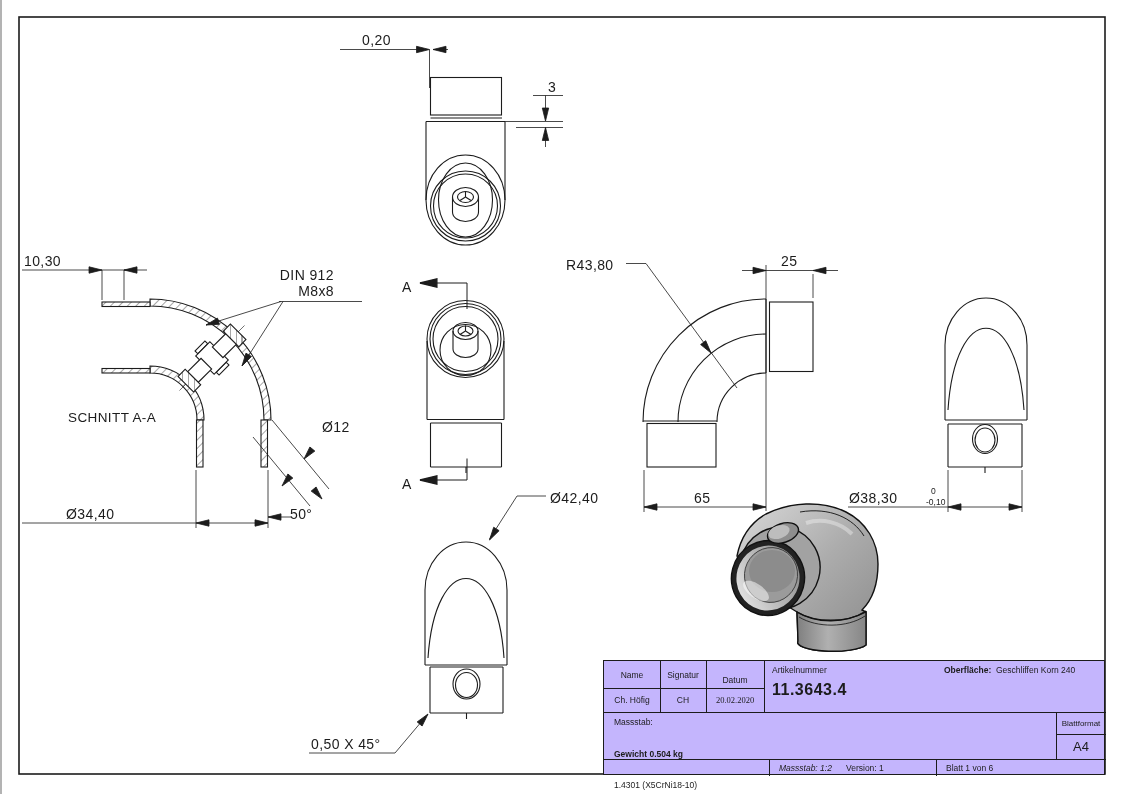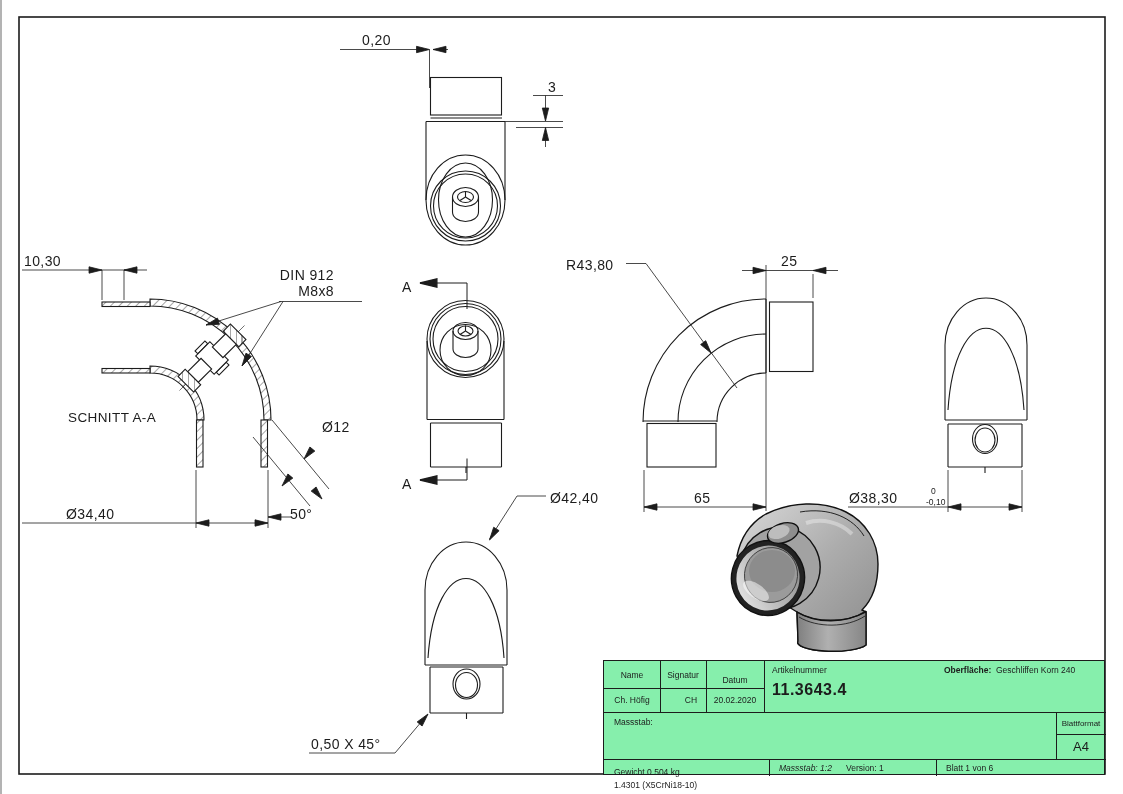--- a/index.html
+++ b/index.html
@@ -6,21 +6,21 @@
   body{width:1123px;height:794px;position:relative;overflow:hidden;
        font-family:"Liberation Sans",sans-serif;color:#1c1c1c;}
   #stage{position:absolute;left:0;top:0;width:1123px;height:794px;}
   svg text{font-family:"Liberation Sans",sans-serif;fill:#1c1c1c;letter-spacing:.4px;}
   .dim{font-size:14px;}
   .dimS{font-size:8.5px;letter-spacing:0;}
   .lbl{font-size:13.5px;}
 
   
   .tblock{position:absolute;left:603px;top:660px;width:502px;height:115px;
-          border:1.5px solid #1c1c1c;background:#86efac;box-sizing:border-box;}
+          border:1.5px solid #1c1c1c;background:#c4b5fd;box-sizing:border-box;}
   .tb-line{position:absolute;background:#1c1c1c;}
   .tb-cell{position:absolute;display:flex;align-items:center;justify-content:center;
            font-size:8.5px;white-space:nowrap;}
   .tb-left{justify-content:flex-start;}
   .artnum{position:absolute;left:168px;top:20px;font-size:16px;font-weight:600;
           letter-spacing:.5px;}
   .smalllab{font-size:8.5px;}
   .edge{position:absolute;left:0;top:0;width:2px;height:794px;background:#b3b3b3;}
 </style>
 </head>
@@ -280,31 +280,31 @@
   <div class="tb-line" style="left:452px;top:73px;width:50px;height:1px;"></div>
   <div class="tb-line" style="left:0;top:98px;width:502px;height:1px;"></div>
   <div class="tb-line" style="left:165px;top:98px;width:1px;height:17px;"></div>
   <div class="tb-line" style="left:332px;top:98px;width:1px;height:17px;"></div>
 
   <div class="tb-cell" style="left:0;top:0;width:56px;height:27px;">Name</div>
   <div class="tb-cell" style="left:56px;top:0;width:46px;height:27px;">Signatur</div>
   <div class="tb-cell" style="left:102px;top:5px;width:58px;height:27px;">Datum</div>
 
   <div class="tb-cell" style="left:0;top:27px;width:56px;height:24px;">Ch. Höfig</div>
-  <div class="tb-cell" style="left:64px;top:27px;width:46px;height:24px;">CH</div>
-  <div class="tb-cell" style="left:102px;top:27px;width:58px;height:24px;">20.02.2020</div>
+  <div class="tb-cell" style="left:56px;top:27px;width:46px;height:24px;">CH</div>
+  <div class="tb-cell" style="left:102px;top:27px;width:58px;height:24px;font-family:Liberation Serif, serif;">20.02.2020</div>
 
   <div class="tb-cell tb-left smalllab" style="left:168px;top:2px;width:100px;height:14px;">Artikelnummer</div>
   <div class="artnum">11.3643.4</div>
   <div class="tb-cell tb-left smalllab" style="left:340px;top:2px;width:60px;height:14px;font-weight:bold;">Oberfläche:</div>
   <div class="tb-cell tb-left smalllab" style="left:392px;top:2px;width:108px;height:14px;">Geschliffen Korn 240</div>
 
   <div class="tb-cell tb-left smalllab" style="left:10px;top:54px;width:150px;height:14px;">Massstab:</div>
   <div class="tb-cell tb-left smalllab" style="left:10px;top:91px;width:200px;height:14px;margin-top:26px;">1.4301 (X5CrNi18-10)</div>
 
   <div class="tb-cell" style="left:452px;top:51px;width:50px;height:22px;font-size:8px;">Blattformat</div>
   <div class="tb-cell" style="left:452px;top:73px;width:50px;height:25px;font-size:13px;">A4</div>
 
-  <div class="tb-cell tb-left" style="left:10px;top:102px;width:150px;height:17px;">Gewicht 0.504 kg</div>
+  <div class="tb-cell tb-left" style="left:10px;top:84px;width:150px;height:17px;font-weight:bold;">Gewicht 0.504 kg</div>
   <div class="tb-cell tb-left" style="left:175px;top:98px;width:80px;height:17px;font-style:italic;">Massstab: 1:2</div>
   <div class="tb-cell tb-left" style="left:242px;top:98px;width:80px;height:17px;">Version: 1</div>
   <div class="tb-cell tb-left" style="left:342px;top:98px;width:150px;height:17px;">Blatt 1 von 6</div>
 </div>
 
 </body></html>

